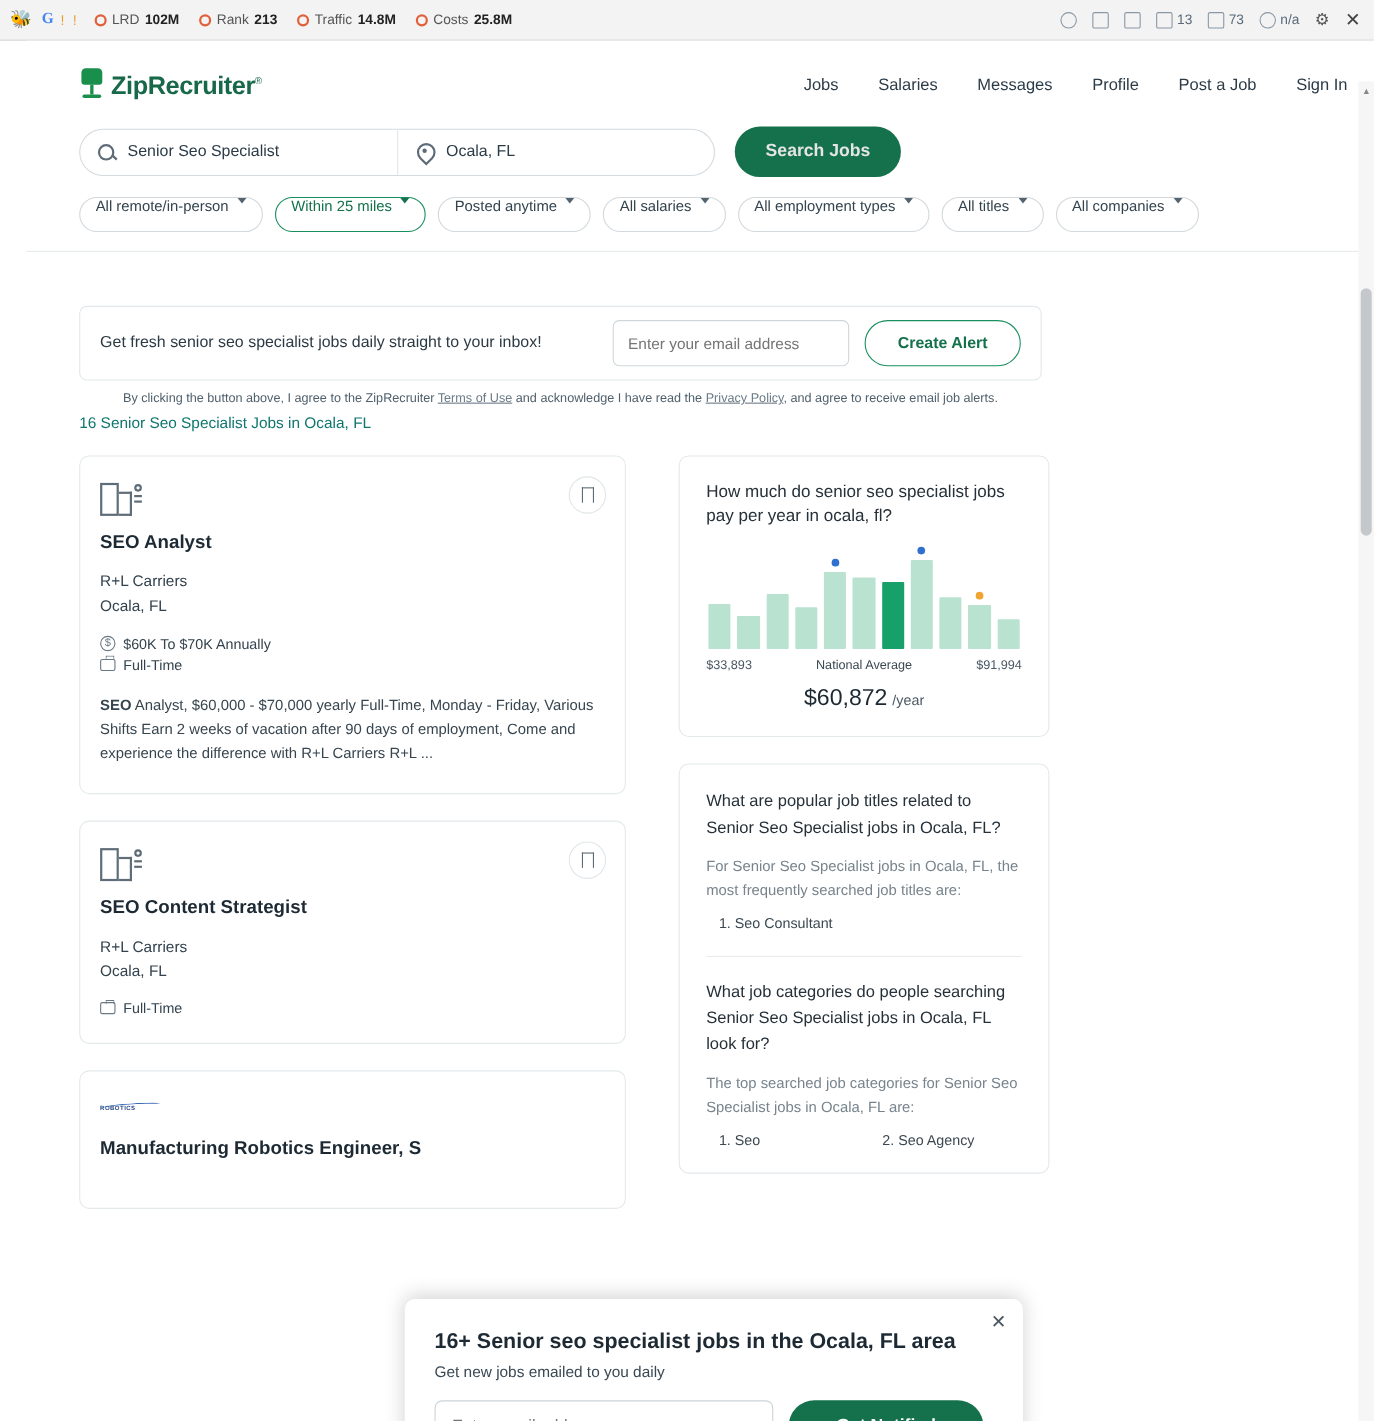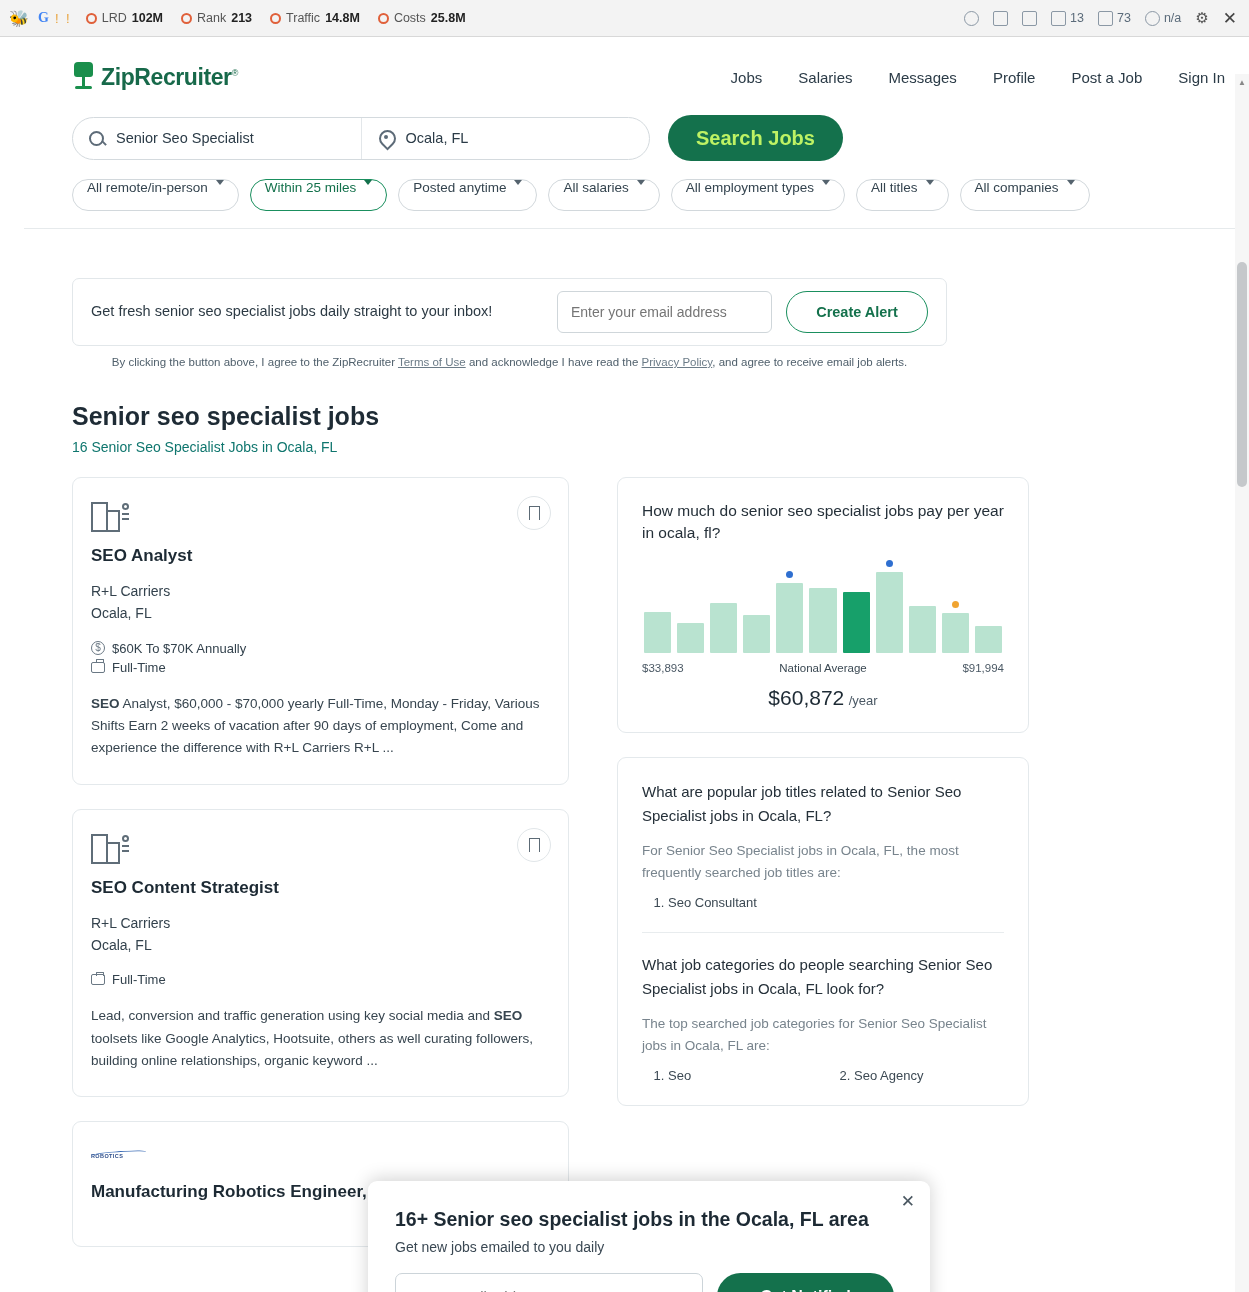--- a/index.html
+++ b/index.html
@@ -96,22 +96,22 @@
     width:15px; height:15px; border:2px solid #5d6b78; border-radius:50%; position:relative; flex:none;
   }
   .mag::after { content:""; position:absolute; width:6px; height:2px; background:#5d6b78; transform:rotate(45deg); right:-5px; bottom:0px; }
   .pin { width:16px; height:16px; position:relative; flex:none; }
   .pin::before {
     content:""; position:absolute; left:1px; top:0; width:13px; height:13px;
     border:2px solid #5d6b78; border-radius:50% 50% 50% 0; transform:rotate(-45deg);
   }
   .pin::after { content:""; position:absolute; left:6px; top:5px; width:4px; height:4px; border-radius:50%; background:#5d6b78; }
   .search-btn {
-    background:#14714c; color:#bef264; border:none; border-radius:23px;
-    height:46px; padding:0 28px; font-size:20px; font-weight:bold; cursor:pointer;
+    background:#14714c; color:#e5e5e5; border:none; border-radius:23px;
+    height:46px; padding:0 28px; font-size:16px; font-weight:bold; cursor:pointer;
     font-family:"Liberation Sans", sans-serif;
   }
 
   
   .filters { display:flex; align-items:center; gap:11px; padding:18px 48px 0 48px; flex-wrap:nowrap; }
   .chip {
     display:flex; align-items:flex-start; gap:8px;
     border:1px solid #d2d8dc; border-radius:18px; height:32px; padding:0 14px;
     font-size:13.5px; color:#34444f; background:#fff; white-space:nowrap;
   }
@@ -143,21 +143,21 @@
     font-family:"Liberation Sans", sans-serif;
   }
   .legal { font-size:11.5px; color:#50606c; margin-top:10px; width:875px; text-align:center; }
   .legal a { color:#6b7b87; }
 
   h1.page-title { font-size:25px; margin:34px 0 0 0; color:#1e2b35; }
   .subtitle { font-size:14px; color:#0f766e; margin-top:8px; }
 
   .cols { display:flex; gap:48px; margin-top:22px; align-items:flex-start; }
   .left-col { width:497px; }
-  .right-col { width:412px; }
+  .right-col { width:337px; }
 
   .job-card {
     border:1px solid #e4e9ec; border-radius:9px; padding:22px 24px 24px 18px;
     position:relative; margin-bottom:24px; background:#fff;
   }
   .bookmark {
     position:absolute; right:17px; top:18px; width:34px; height:34px;
     border:1px solid #e1e6e9; border-radius:50%; background:#fff;
     display:flex; align-items:center; justify-content:center;
   }
@@ -379,21 +379,20 @@
 
     <div class="alert-band">
       <div class="alert-text">Get fresh senior seo specialist jobs daily straight to your inbox!</div>
       <input class="alert-input" placeholder="Enter your email address" style="">
       <button class="alert-btn">Create Alert</button>
     </div>
     <div class="legal">
       <span>By clicking the button above, I agree to the ZipRecruiter </span><a href="#">Terms of Use</a><span> and acknowledge I have read the </span><a href="#">Privacy Policy</a><span>, and agree to receive email job alerts.</span>
     </div>
 
-    <h1 class="page-title">Senior seo specialist jobs</h1>
     <div class="subtitle">16 Senior Seo Specialist Jobs in Ocala, FL</div>
 
     <div class="cols">
 
       <div class="left-col">
 
         <div class="job-card">
           <div class="bookmark">
               <span class="bm-glyph"></span>
             </div>
@@ -429,21 +428,20 @@
               <span class="ln"></span>
               <span class="ln2"></span>
             </div>
           <h2 class="job-title">SEO Content Strategist</h2>
           <div class="job-line">R+L Carriers</div>
           <div class="job-line">Ocala, FL</div>
           <div class="meta-row first">
             <span class="ic-case"></span>
             <span>Full-Time</span>
           </div>
-          <div class="job-desc"><span>Lead, conversion and traffic generation using key social media and </span><b>SEO</b><span> toolsets like Google Analytics, Hootsuite, others as well curating followers, building online relationships, organic keyword ...</span></div>
         </div>
 
         <div class="card-3">
           <div class="logo-strip"><span class="t">ROBOTICS</span><span class="sw"></span></div>
           <h2 class="job-title">Manufacturing Robotics Engineer, S</h2>
         </div>
       </div>
 
       <div class="right-col">
 

